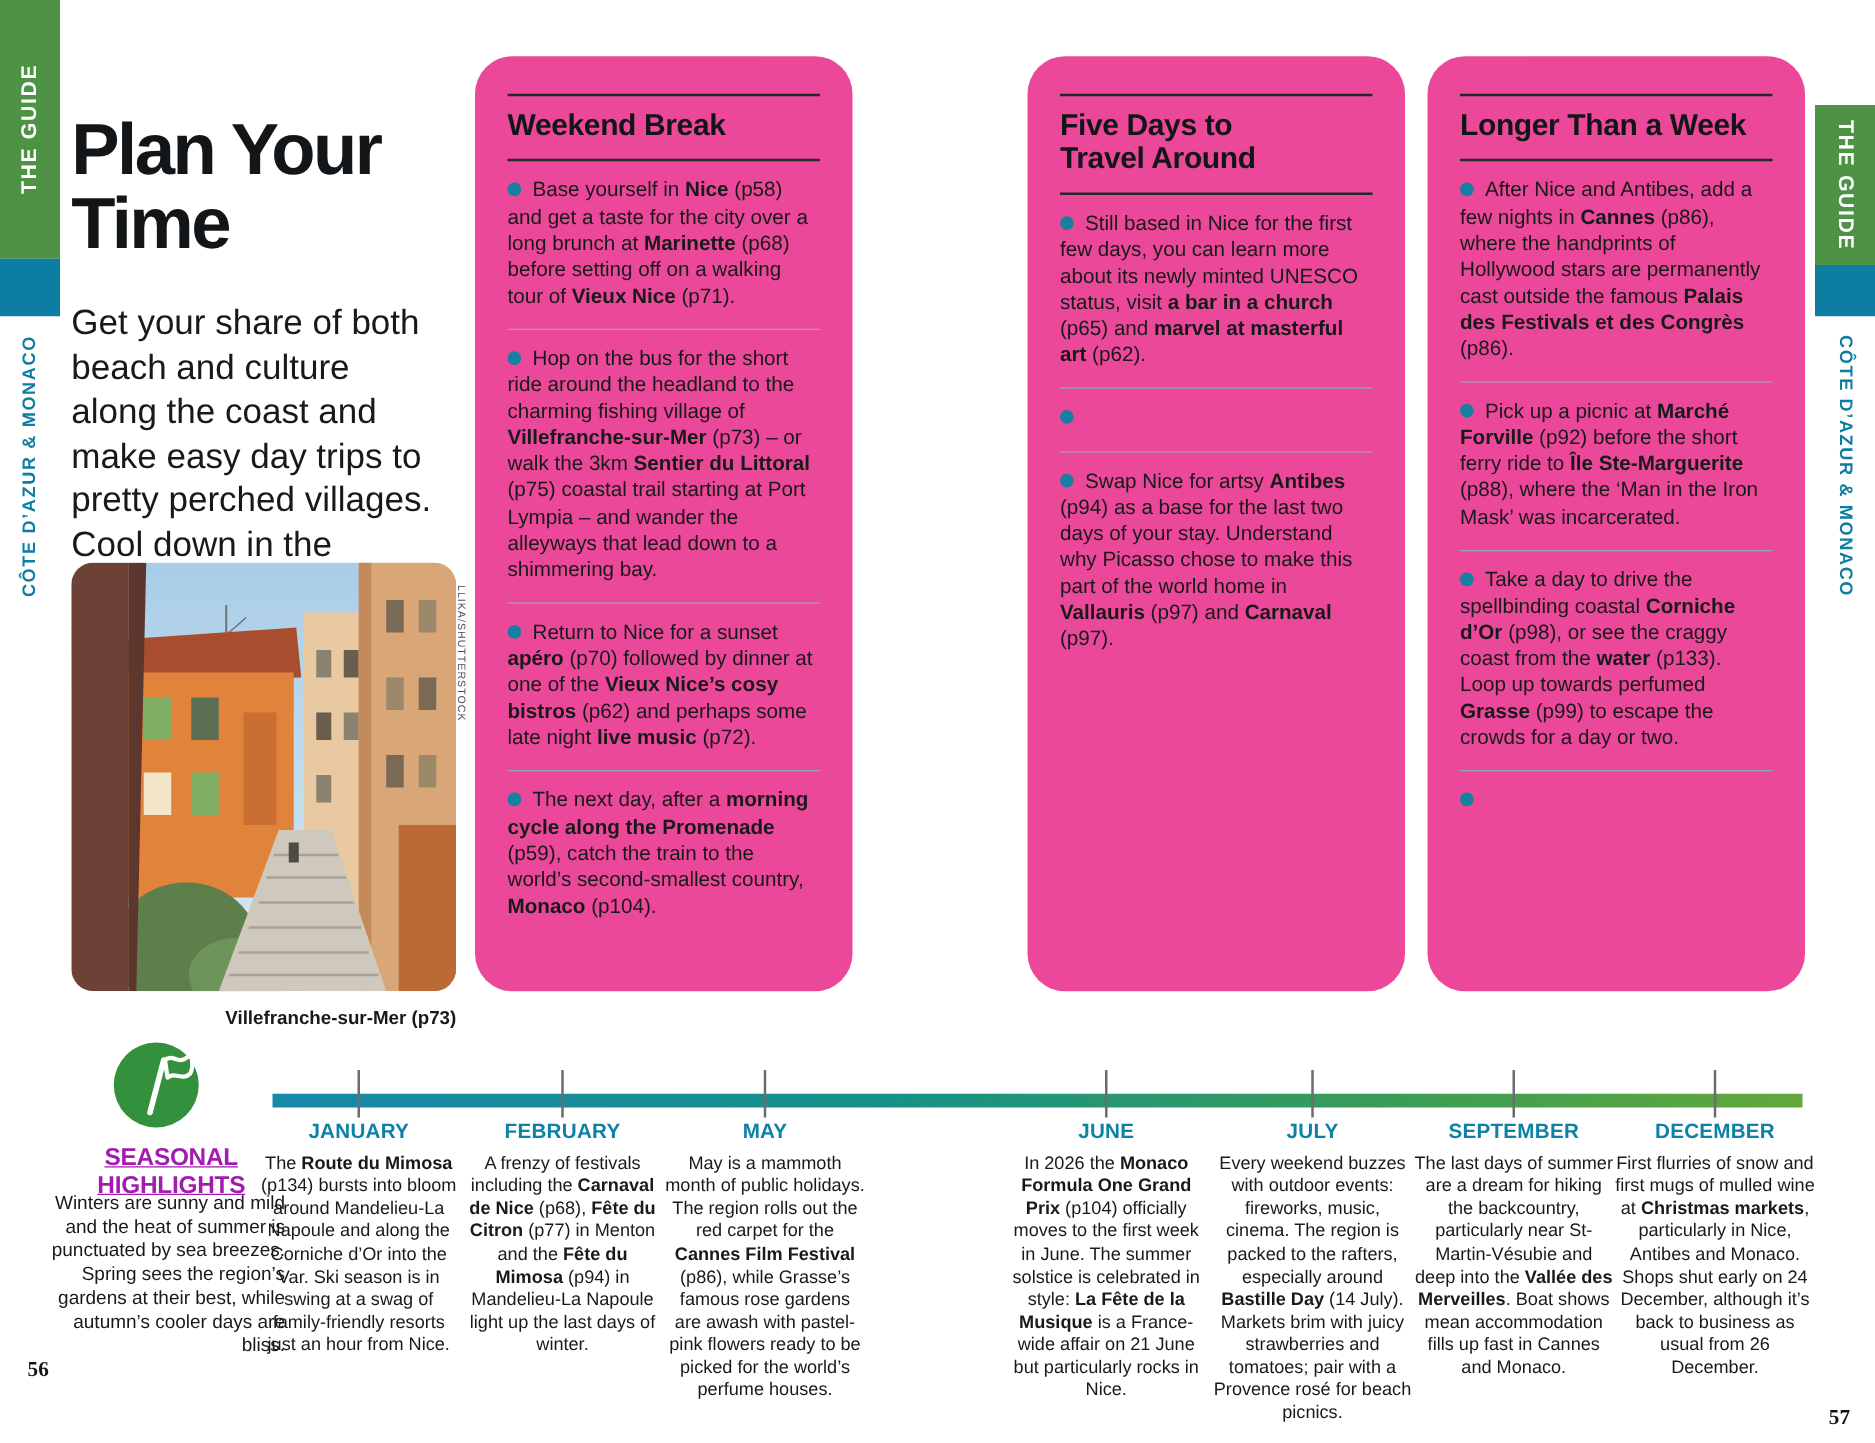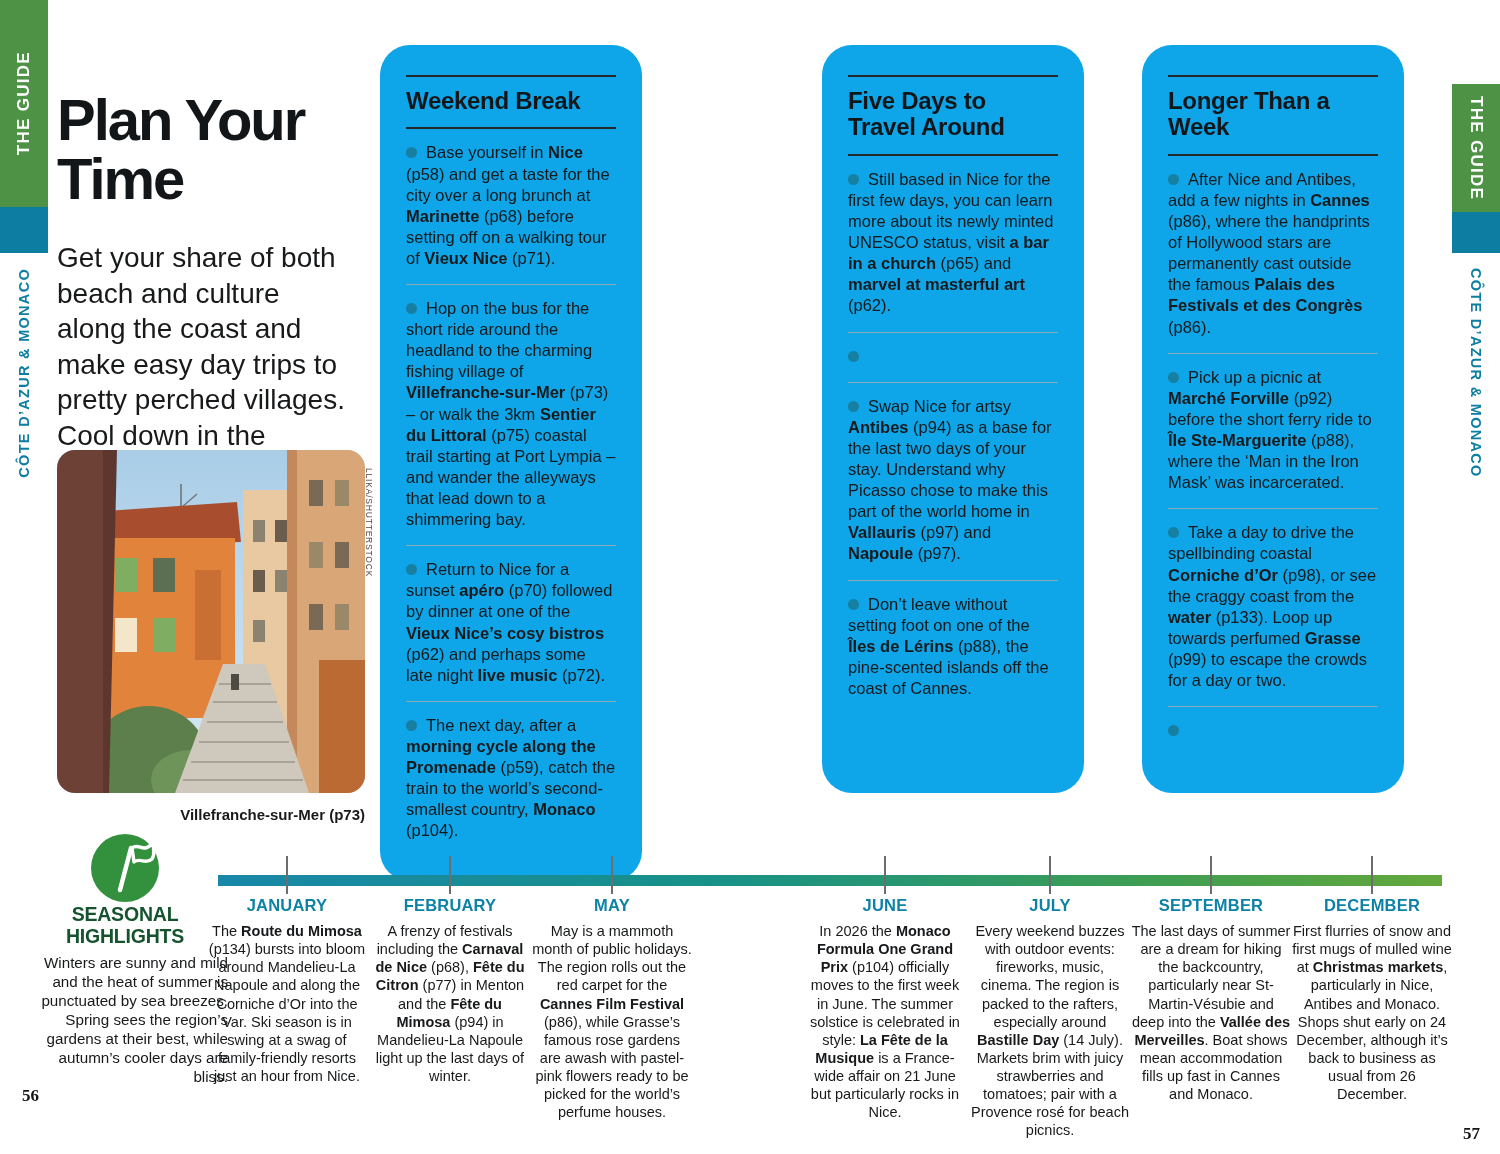--- a/index.html
+++ b/index.html
@@ -27,33 +27,33 @@
            font-size:28px; line-height:1.27; color:#17191b; }
   
   .photo { position:absolute; left:57px; top:450px; width:308px; height:343px; margin:0;
            border-radius:18px; overflow:hidden; }
   .photo svg { display:block; }
   .credit { position:absolute; left:364px; top:468px; font-size:8.5px; color:#4a4a4a;
             letter-spacing:0.8px; writing-mode:vertical-rl; }
   .caption { position:absolute; left:57px; top:806px; width:308px; text-align:right;
              font-weight:bold; font-size:15px; }
   
-  .box { position:absolute; top:45px; width:262px; min-height:748px; box-sizing:border-box;
-         background:#0ea5e9; border-radius:30px; padding:30px 26px 24px; }
+  .box { position:absolute; top:45px; width:302px; min-height:748px; box-sizing:border-box;
+         background:#ec4899; border-radius:30px; padding:30px 26px 24px; }
   .box1 { left:380px; } .box2 { left:822px; } .box3 { left:1142px; }
   .rule-dark { border:none; border-top:2px solid #25282a; margin:0; }
   .box h2 { font-size:24px; line-height:1.1; letter-spacing:-0.3px; margin:11px 0 13px; color:#131619; }
   .bpara { padding:13px 0 15px; font-size:16.5px; line-height:1.28; color:#17191b; }
   .bpara + .bpara { border-top:1px solid #8fa9b5; }
   .bullet { display:inline-block; width:11px; height:11px; border-radius:50%;
             background:#177fa2; margin-right:9px; }
   
   .flag-badge { position:absolute; left:90px; top:833px; width:70px; height:70px; }
-  .seasonal-heading { position:absolute; left:35px; top:903px; width:180px; margin:0;
-                      text-align:center; font-size:19.5px; line-height:1.13; letter-spacing:-0.2px; color:#14532d; }
+  .seasonal-heading { position:absolute; left:35px; top:903px; width:180px; margin:12px;
+                      text-align:center; font-size:19.5px; line-height:1.13; letter-spacing:-0.2px; color:#a21caf;text-decoration:underline; }
   .seasonal-intro { position:absolute; left:22px; top:953px; width:206px; margin:0;
                     text-align:right; font-size:15.2px; line-height:1.25; }
   
   .timeline-bar { position:absolute; left:218px; top:875px; width:1224px; height:11px;
                   background:linear-gradient(90deg,#1987a9 0%,#179188 40%,#3d9d54 75%,#63a83c 100%); }
   .tick { position:absolute; top:856px; width:2px; height:38px; background:#6d6d6d; }
   .month-col { position:absolute; top:896px; width:160px; text-align:center; }
   .month-col h4 { margin:0 0 7px; color:#0e82a6; font-size:16.5px; letter-spacing:0.2px; }
   .month-col p { margin:0; font-size:14.5px; line-height:1.25; color:#17191b; }
   
@@ -148,22 +148,21 @@
       <div class="bpara"><span class="bullet"></span><span>Hop on the bus for the short ride around the headland to the charming fishing village of <b>Villefranche-sur-Mer</b> (p73) – or walk the 3km <b>Sentier du Littoral</b> (p75) coastal trail starting at Port Lympia – and wander the alleyways that lead down to a shimmering bay.</span></div>
       <div class="bpara"><span class="bullet"></span><span>Return to Nice for a sunset <b>apéro</b> (p70) followed by dinner at one of the <b>Vieux Nice’s cosy bistros</b> (p62) and perhaps some late night <b>live music</b> (p72).</span></div>
       <div class="bpara"><span class="bullet"></span><span>The next day, after a <b>morning cycle along the Promenade</b> (p59), catch the train to the world’s second-smallest country, <b>Monaco</b> (p104).</span></div>
     </section>
   <section class="box box2">
       <hr class="rule-dark">
       <h2>Five Days to<br>Travel Around</h2>
       <hr class="rule-dark">
       <div class="bpara"><span class="bullet"></span><span>Still based in Nice for the first few days, you can learn more about its newly minted UNESCO status, visit <b>a bar in a church</b> (p65) and <b>marvel at masterful art</b> (p62).</span></div>
       <div class="bpara"><span class="bullet"></span></div>
-      <div class="bpara"><span class="bullet"></span><span>Swap Nice for artsy <b>Antibes</b> (p94) as a base for the last two days of your stay. Understand why Picasso chose to make this part of the world home in <b>Vallauris</b> (p97) and <b>Napoule</b> (p97).</span></div>
-      <div class="bpara"><span class="bullet"></span><span>Don’t leave without setting foot on one of the <b>Îles de Lérins</b> (p88), the pine-scented islands off the coast of Cannes.</span></div>
+      <div class="bpara"><span class="bullet"></span><span>Swap Nice for artsy <b>Antibes</b> (p94) as a base for the last two days of your stay. Understand why Picasso chose to make this part of the world home in <b>Vallauris</b> (p97) and <b>Carnaval</b> (p97).</span></div>
     </section>
   <section class="box box3">
       <hr class="rule-dark">
       <h2>Longer Than a Week</h2>
       <hr class="rule-dark">
       <div class="bpara"><span class="bullet"></span><span>After Nice and Antibes, add a few nights in <b>Cannes</b> (p86), where the handprints of Hollywood stars are permanently cast outside the famous <b>Palais des Festivals et des Congrès</b> (p86).</span></div>
       <div class="bpara"><span class="bullet"></span><span>Pick up a picnic at <b>Marché Forville</b> (p92) before the short ferry ride to <b>Île Ste-Marguerite</b> (p88), where the ‘Man in the Iron Mask’ was incarcerated.</span></div>
       <div class="bpara"><span class="bullet"></span><span>Take a day to drive the spellbinding coastal <b>Corniche d’Or</b> (p98), or see the craggy coast from the <b>water</b> (p133). Loop up towards perfumed <b>Grasse</b> (p99) to escape the crowds for a day or two.</span></div>
       <div class="bpara"><span class="bullet"></span></div>
     </section>

